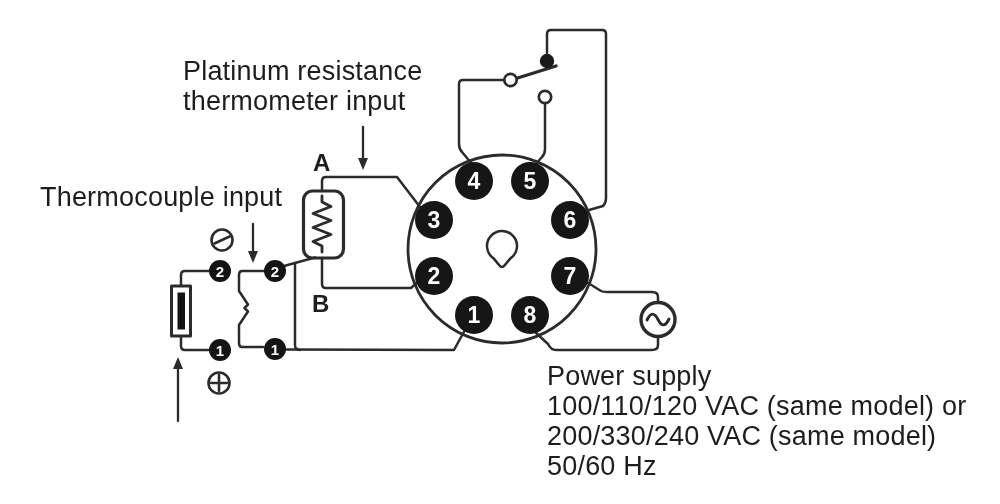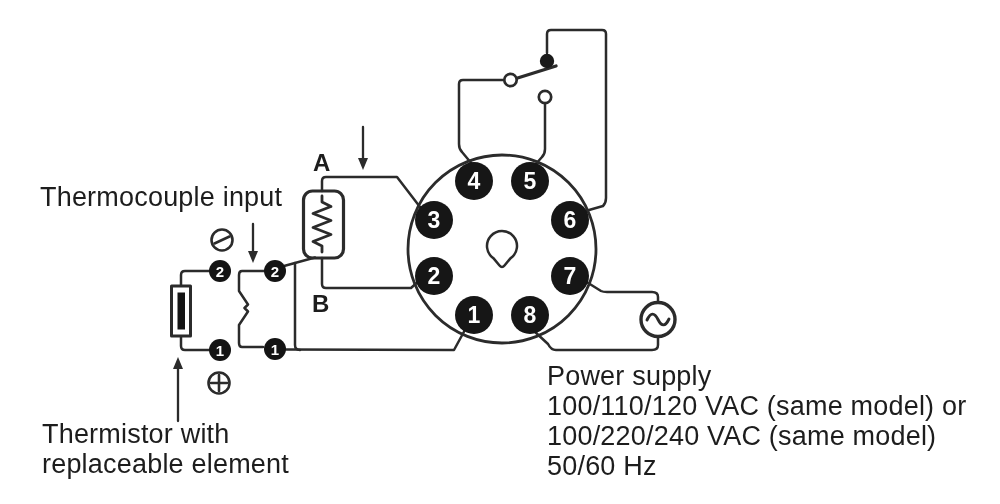--- a/index.html
+++ b/index.html
@@ -99,23 +99,23 @@
   <div class="pin" style="left:511px;top:162px;">5</div>
   <div class="pin" style="left:551px;top:201px;">6</div>
   <div class="pin" style="left:551px;top:257px;">7</div>
   <div class="pin" style="left:511px;top:296px;">8</div>
 
   <div class="term" style="left:209px;top:260px;">2</div>
   <div class="term" style="left:209px;top:339px;">1</div>
   <div class="term" style="left:264px;top:260px;">2</div>
   <div class="term" style="left:264px;top:338px;">1</div>
 
+  <div class="lbl" style="left:183px;top:56px;">Platinum resistance
+thermometer input</div>
   <div class="lbl" style="left:40px;top:182px;">Thermocouple input</div>
-  <div class="lbl" style="left:42px;top:419px;">Thermistor with
-replaceable element</div>
   <div class="lbl" style="left:547px;top:361px;">Power supply
 100/110/120 VAC (same model) or
-100/220/240 VAC (same model)
+200/330/240 VAC (same model)
 50/60 Hz</div>
   <div class="lead" style="left:313px;top:151px;">A</div>
   <div class="lead" style="left:312px;top:292px;">B</div>
 
 </div>
 
 </body></html>

